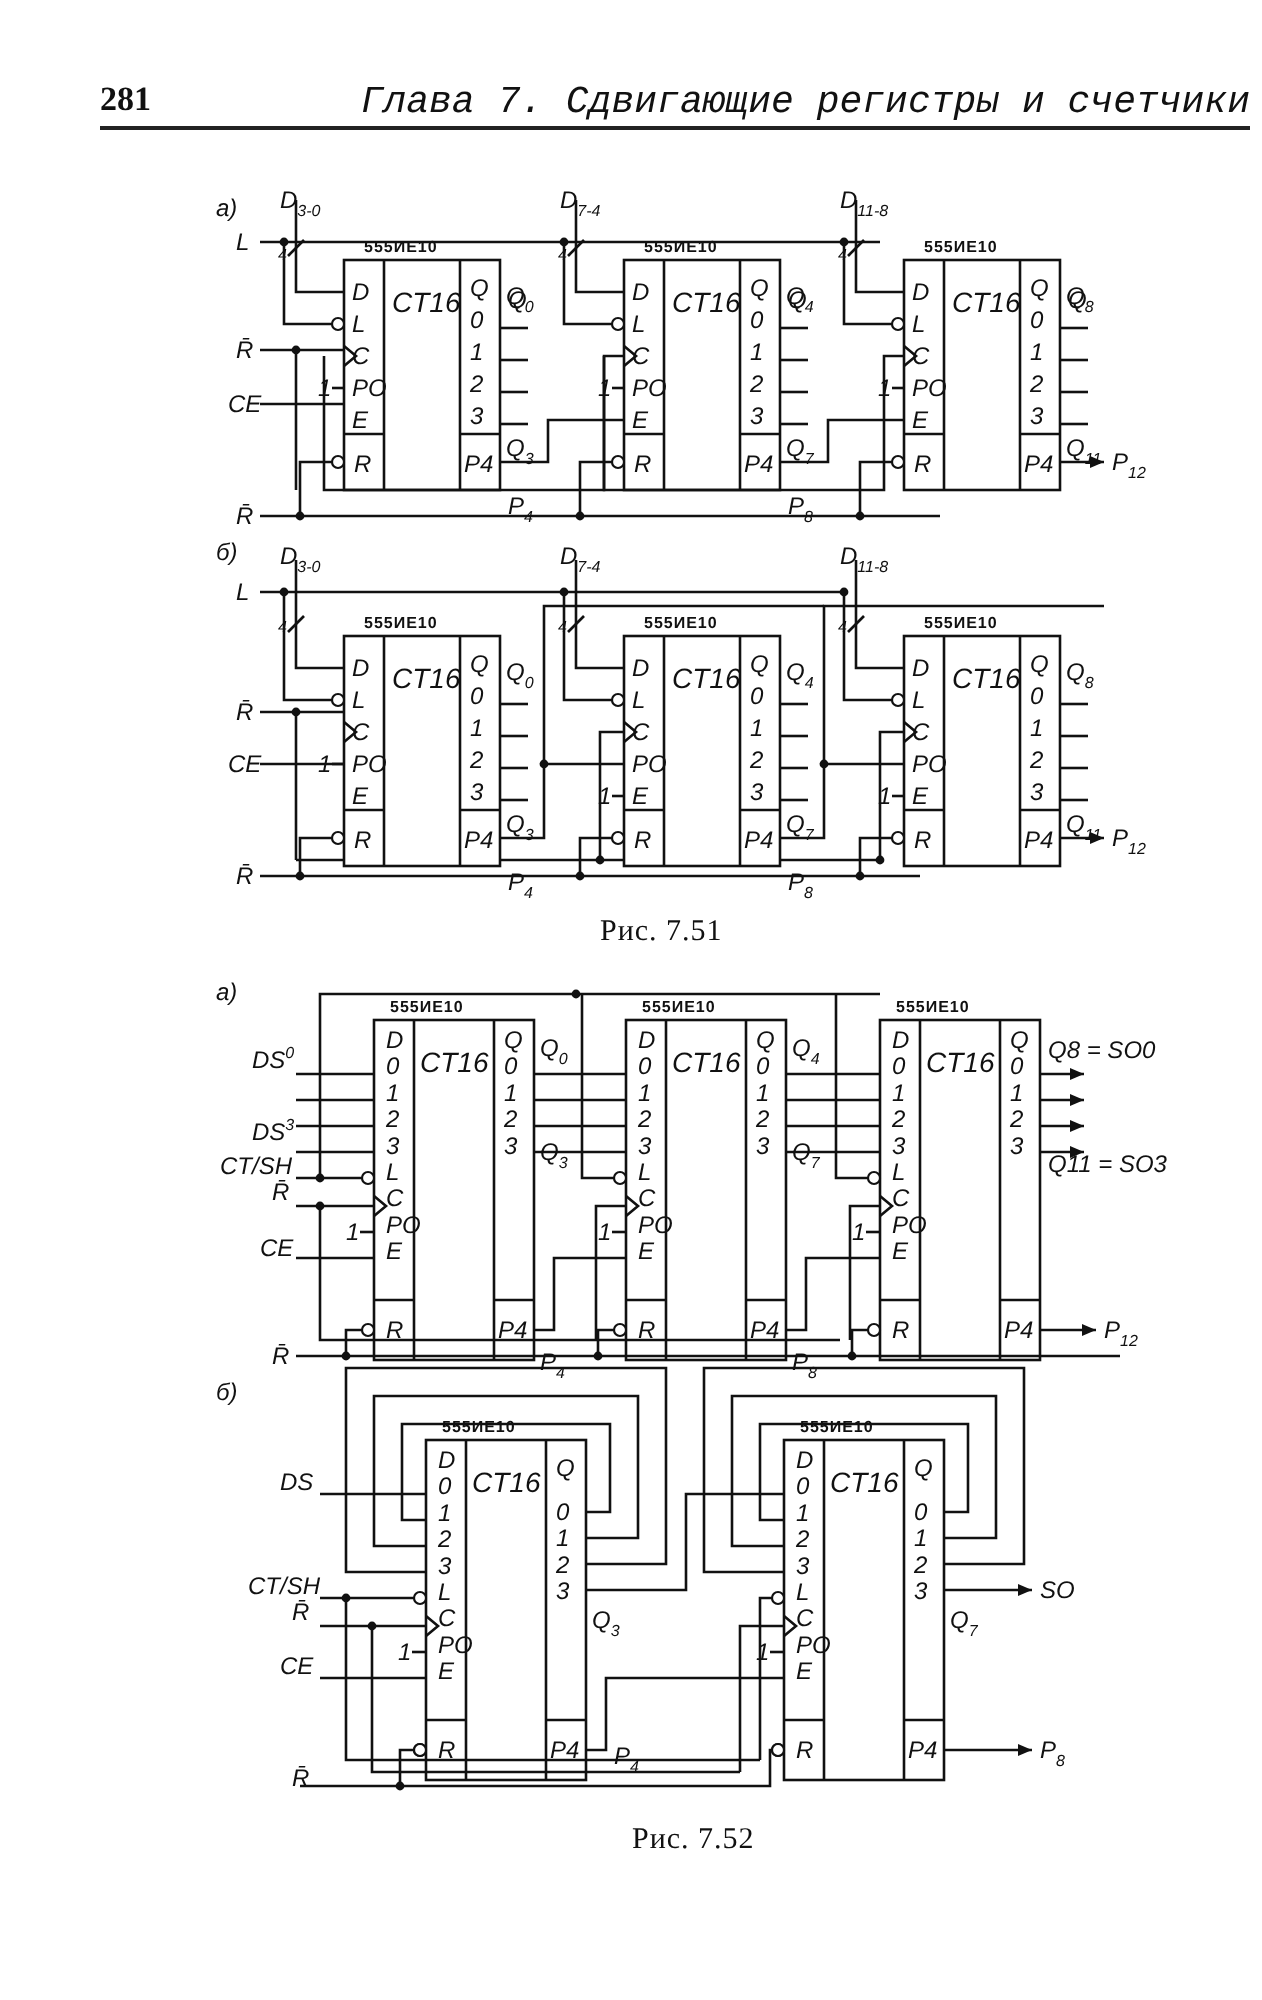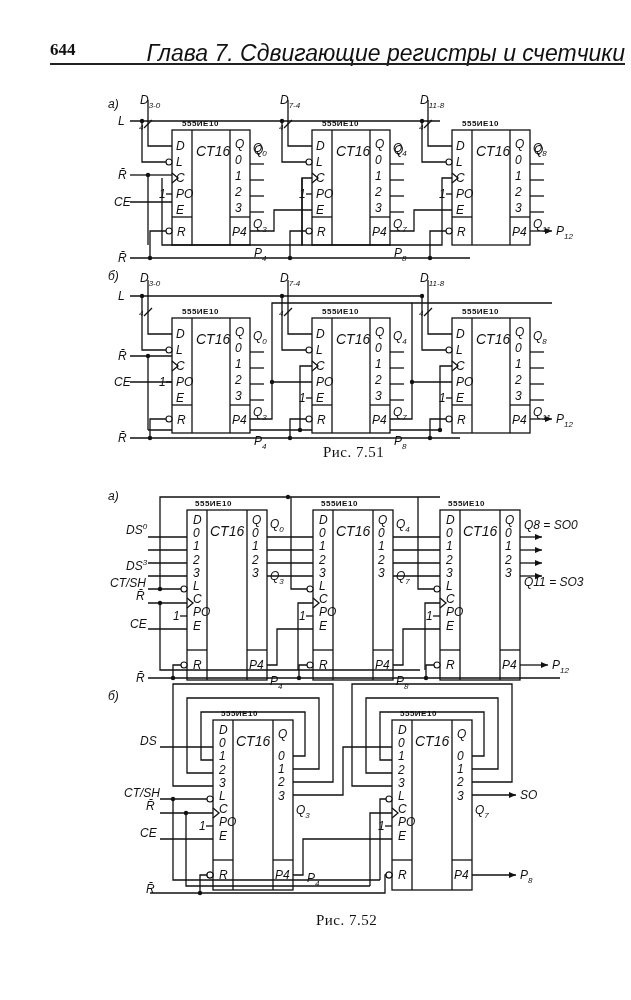--- a/index.html
+++ b/index.html
@@ -1,41 +1,41 @@
 <!DOCTYPE html>
 <html><head>
 <meta charset="utf-8">
 <style>
   html, body { margin:0; padding:0; background:#ffffff; }
   body { width:631px; height:1000px; position:relative; overflow:hidden;
          font-family:"DejaVu Serif", serif; color:#111; }
   .hdr-num { position:absolute; left:50px; top:40px; font-size:17px; font-weight:bold; font-family:"Liberation Serif", serif; }
-  .hdr-title { position:absolute; right:6px; top:40px; font-size:23px; font-style:italic; font-family:Liberation Sans, sans-serif; }
+  .hdr-title { position:absolute; right:6px; top:40px; font-size:19px; font-style:italic; font-family:Liberation Mono, monospace; }
   .hdr-rule { position:absolute; left:50px; right:6px; top:63px; height:1.5px; background:#222; }
   .caption { position:absolute; font-size:15px; font-family:"Liberation Serif", serif; letter-spacing:0.5px; }
   svg { position:absolute; left:0; top:0; }
   svg text { font-family:"Liberation Sans", sans-serif; font-style:italic; fill:#111; }
   .w { stroke:#111; stroke-width:1.3; fill:none; }
   .box { stroke:#111; stroke-width:1.3; fill:#fff; }
   .dot { fill:#111; }
   .inv { stroke:#111; stroke-width:1.1; fill:#fff; }
   .chip { font-family:"Liberation Sans", sans-serif; font-style:normal; font-weight:bold; font-size:8px; letter-spacing:0.5px; }
   .pin { font-size:12px; }
   .lbl { font-size:12px; }
   .sub { font-size:8px; }
   .ct { font-size:14px; }
 </style>
 </head>
 <body>
 
-<div class="hdr-num">644</div>
+<div class="hdr-num">281</div>
 <div class="hdr-title">Глава 7.  Сдвигающие регистры и счетчики</div>
 <div class="hdr-rule"></div>
 
-<div class="caption" style="left:300px;top:444px;margin-left:23px;">Рис. 7.51</div>
+<div class="caption" style="left:300px;top:458px;">Рис. 7.51</div>
 <div class="caption" style="left:316px;top:912px;">Рис. 7.52</div>
 
 <svg id="circuits" width="631" height="1000">
     <text x="108" y="108" class="lbl">а)</text>
     <text x="118" y="125" class="lbl">L</text>
     <text x="118" y="179" class="lbl">R̄</text>
     <text x="114" y="206" class="lbl">CE</text>
     <text x="118" y="262" class="lbl">R̄</text>
     <line x1="130" y1="121" x2="440" y2="121" class="w"></line>
     <line x1="130" y1="175" x2="148" y2="175" class="w"></line>

